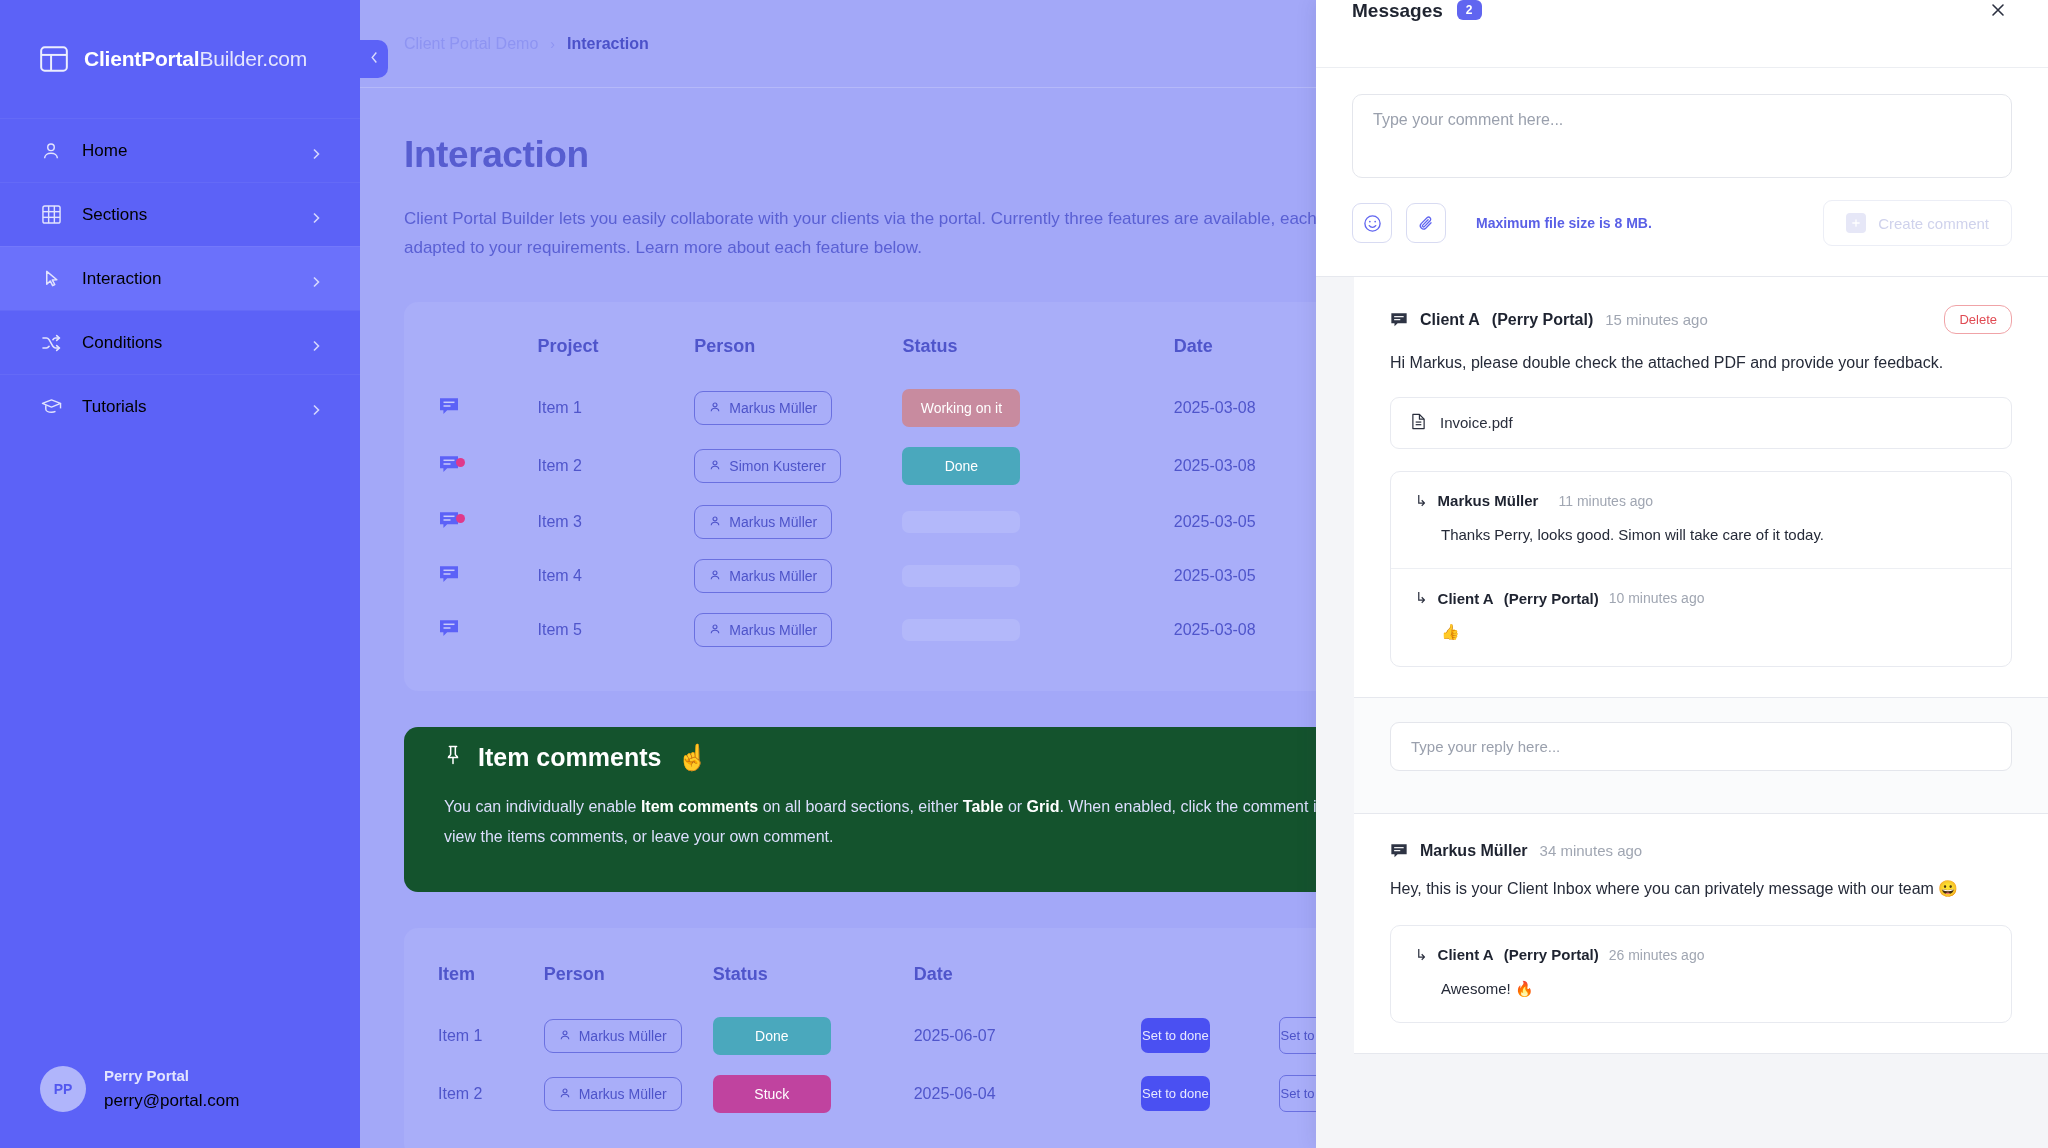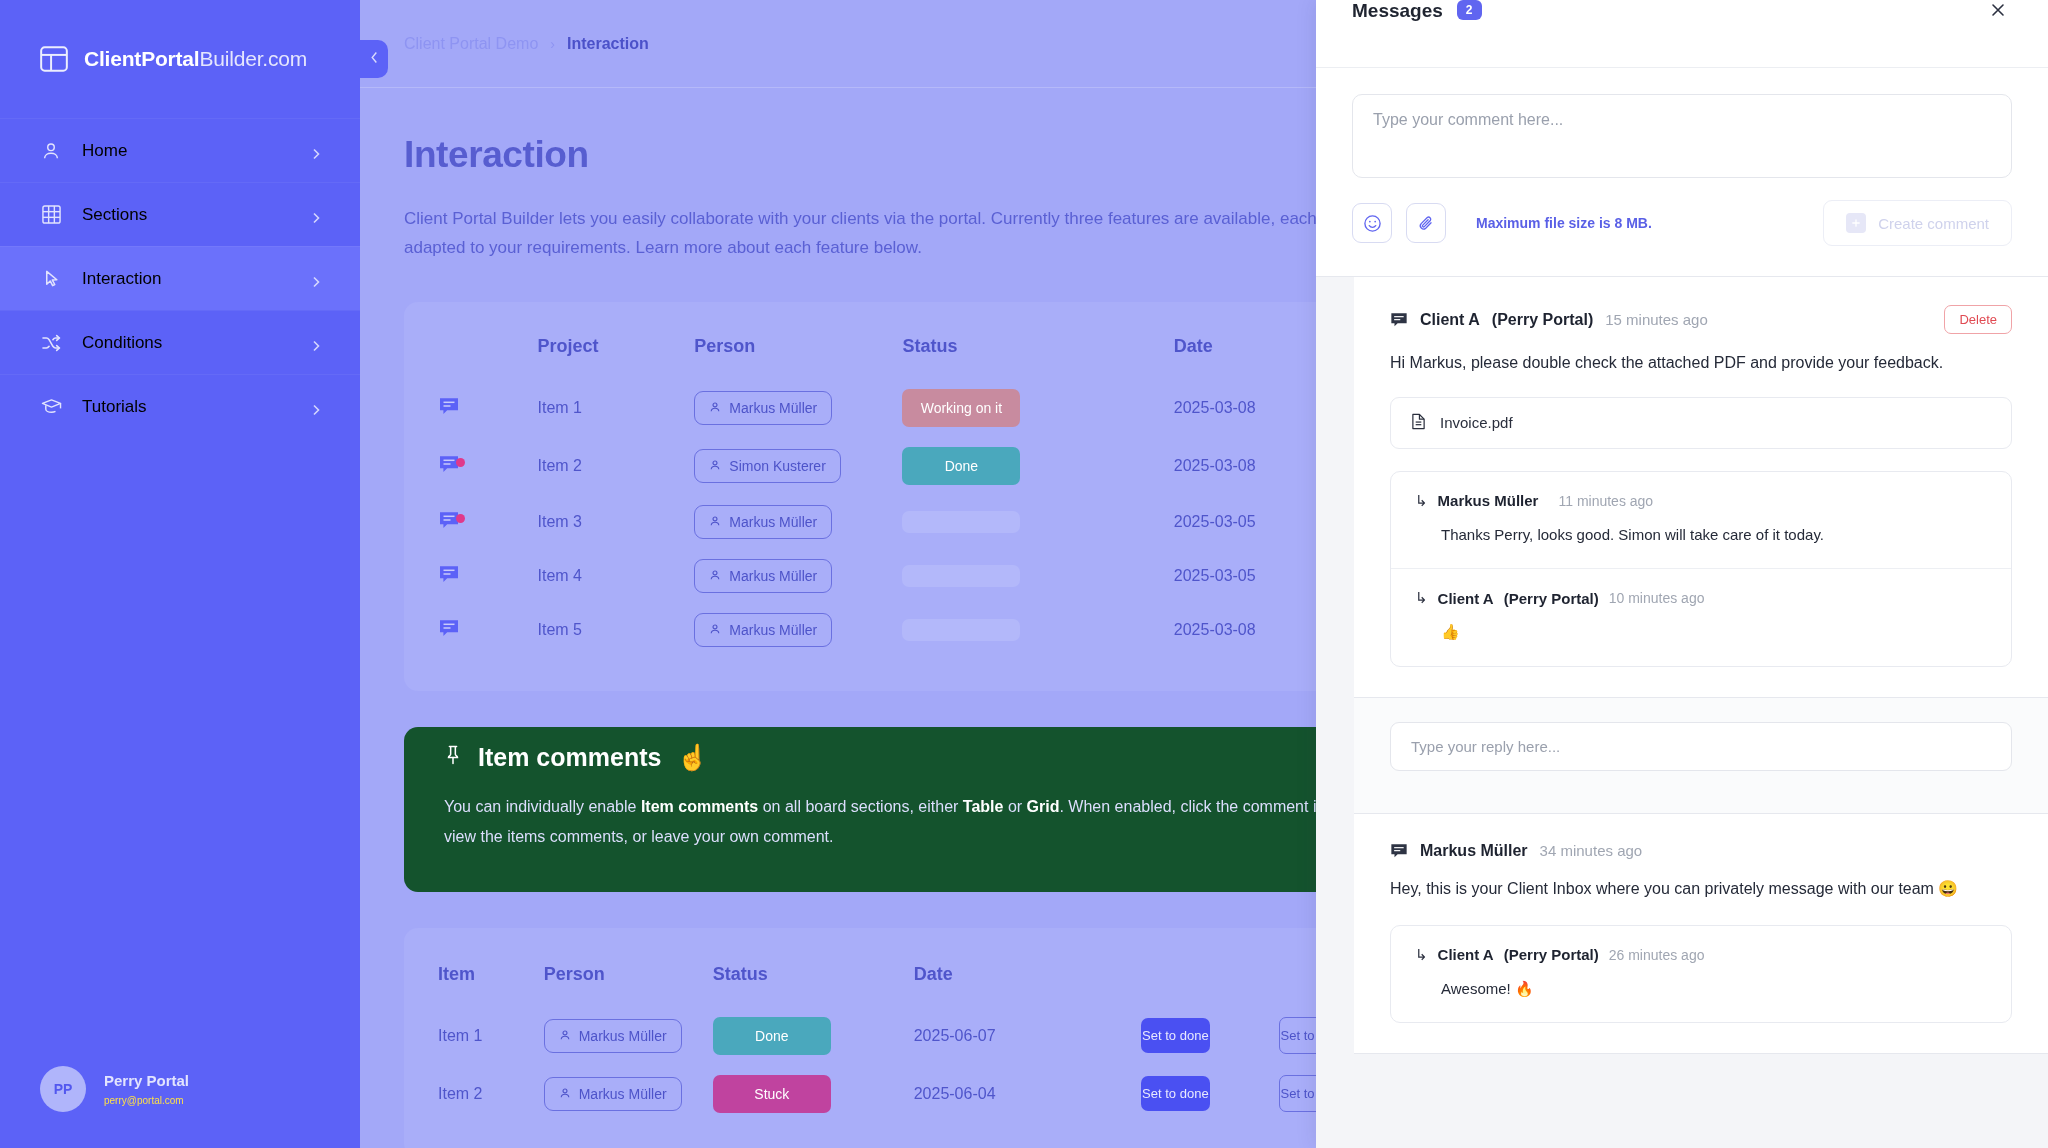--- a/index.html
+++ b/index.html
@@ -51,21 +51,21 @@
     display: flex; align-items: center; gap: 18px;
     padding-left: 40px;
   }
   .avatar {
     width: 46px; height: 46px; border-radius: 50%;
     background: #b0b5fb; color: #5257ef;
     display: flex; align-items: center; justify-content: center;
     font-size: 14px; font-weight: 600; flex: 0 0 46px;
   }
   .profile-name { font-size: 15px; font-weight: 700; color: #e2e4fe; line-height: 1.5; }
-  .profile-email { font-size: 10px; color: #fde047; line-height: 1.5; }
+  .profile-email { font-size: 17px; color: #000000; line-height: 1.5; }
 
   
   .collapse-tab {
     position: absolute; top: 40px; left: 360px;
     width: 28px; height: 38px;
     background: #5c62f7;
     border-radius: 0 10px 10px 0;
     display: flex; align-items: center; justify-content: center;
     cursor: pointer; z-index: 5;
   }
@@ -231,21 +231,21 @@
   }
   .msg-head { display: flex; align-items: center; gap: 12px; }
   .msg-ico {
     width: 18px; height: 18px; flex: 0 0 18px;
     display:flex;align-items:center;justify-content:center;
   }
   .msg-author { font-size: 16px; font-weight: 700; color: #1e2330; }
   .msg-time { font-size: 15px; color: #a0a6b2; }
   .delete-btn {
     margin-left: auto;
-    border: 1px solid #f0a3a7; border-radius: 7px;
+    border: 1px solid #f0a3a7; border-radius: 12px;
     color: #e04a52; font-size: 13px; padding: 6px 14px;
     background: #fff; cursor: pointer;
   }
   .msg-body { font-size: 16px; color: #252a38; line-height: 1.68; margin-top: 16px; max-width: 600px; }
   .attachment {
     margin-top: 20px;
     border: 1px solid #e8eaf0; border-radius: 9px;
     padding: 15px 20px; display: flex; align-items: center; gap: 14px;
     font-size: 15px; color: #2a2f3d; background: #fff; cursor: pointer;
   }

